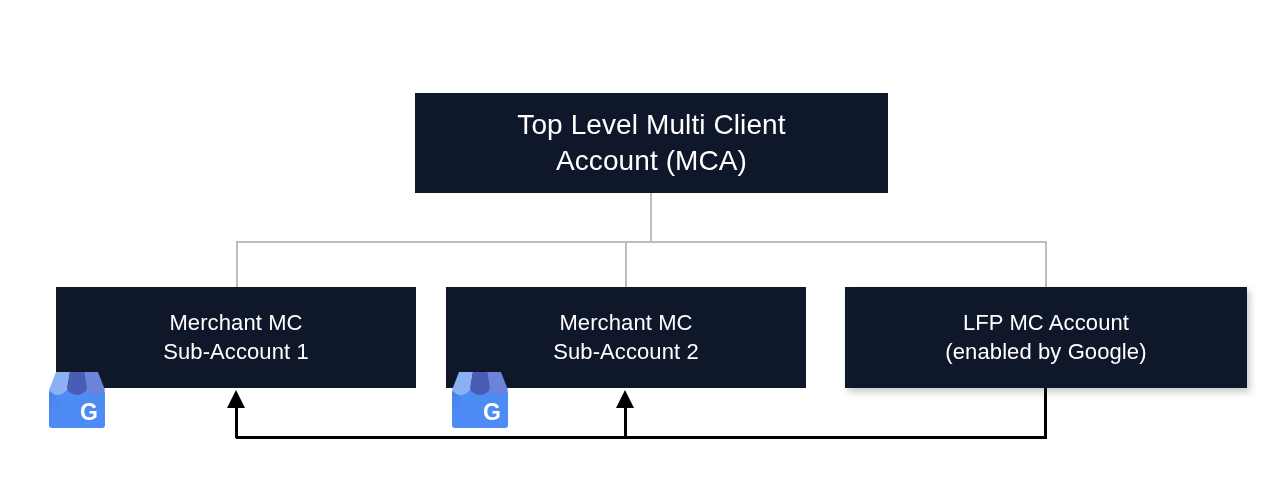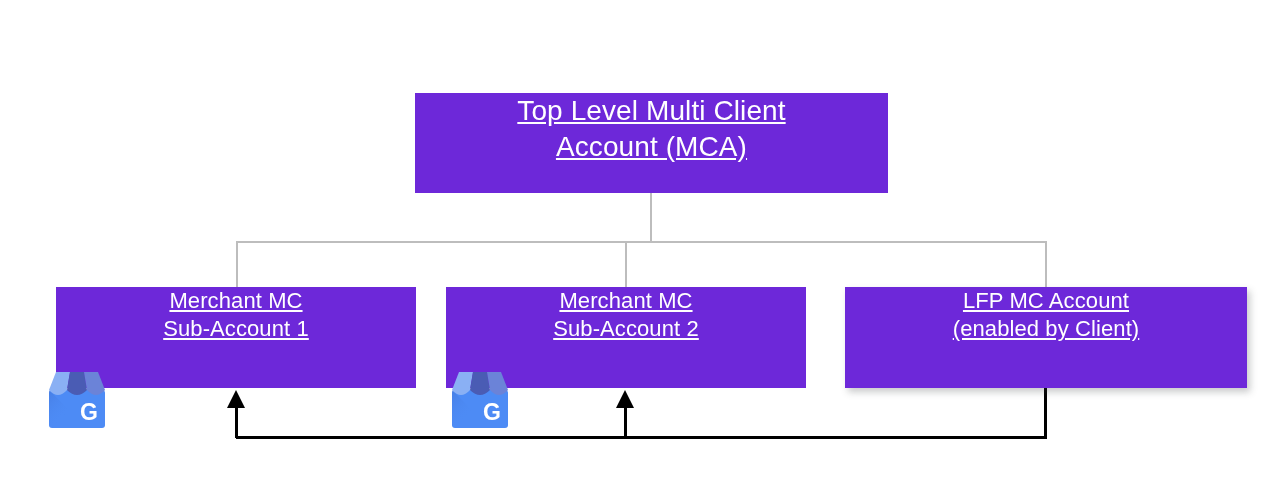--- a/index.html
+++ b/index.html
@@ -13,29 +13,28 @@
   #canvas {
     position: relative;
     width: 1286px;
     height: 501px;
     background: #ffffff;
     overflow: hidden;
   }
   .node {
     position: absolute;
     box-sizing: border-box;
-    background: #6d28d9;
+    background: #0f172a;
     color: #ffffff;
     display: flex;
-    align-items: flex-start;
+    align-items: center;
     justify-content: center;
     text-align: center;
     line-height: 1.28;
     letter-spacing: 0.1px;
-    text-decoration: underline;
   }
   .node-label {
     display: block;
     white-space: pre-line;
     padding: 0 10px;
   }
   #node-top {
     left: 415px;
     top: 93px;
     width: 473px;
@@ -137,21 +136,21 @@
 Sub-Account 1</span>
   </div>
 
   <div class="node" id="node-sub2">
     <span class="node-label">Merchant MC
 Sub-Account 2</span>
   </div>
 
   <div class="node" id="node-lfp">
     <span class="node-label">LFP MC Account
-(enabled by Client)</span>
+(enabled by Google)</span>
   </div>
 
   <svg class="gbp-icon" id="gbp-icon-1" viewBox="0 0 72 72">
     <defs>
       <linearGradient id="shade1" x1="0" y1="0" x2="1" y2="1">
         <stop offset="0%" stop-color="#3f6fd0" stop-opacity="0.45"></stop>
         <stop offset="55%" stop-color="#4d8bf5" stop-opacity="0"></stop>
       </linearGradient>
     </defs>
     <rect x="8" y="26" width="56" height="38" rx="3" fill="#4d8bf5"></rect>

